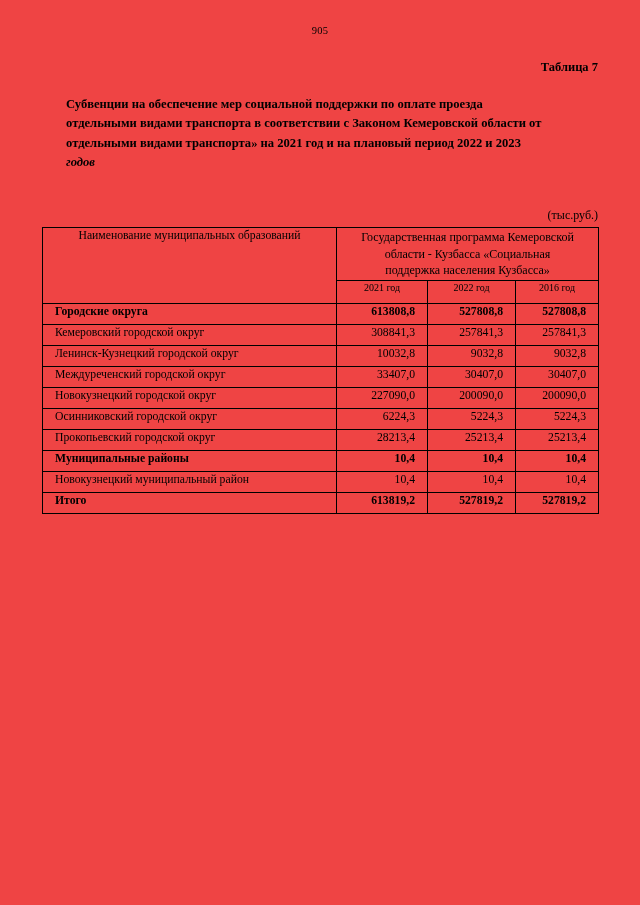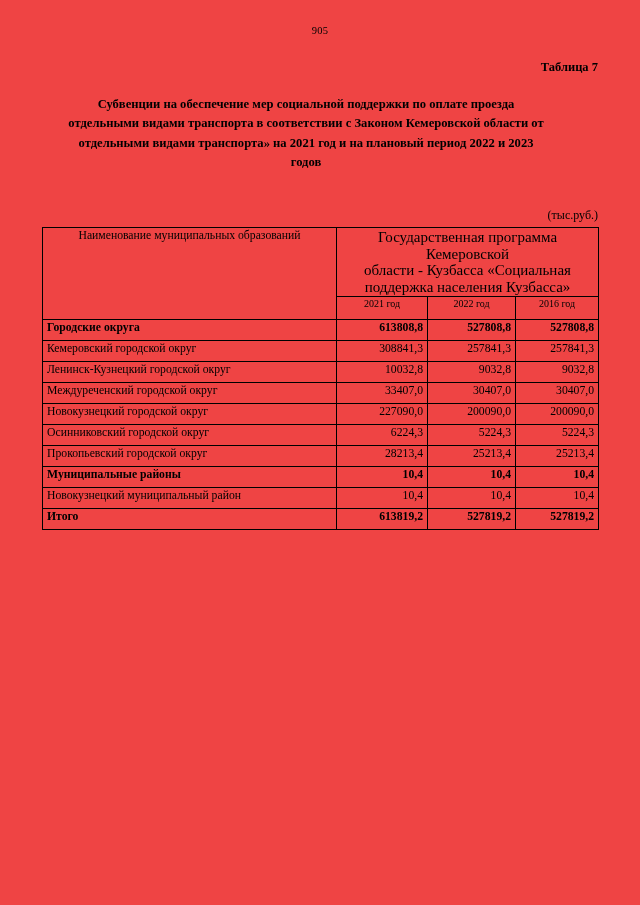--- a/index.html
+++ b/index.html
@@ -39,33 +39,34 @@
     top: 60px;
     right: 42px;
     font-size: 12.5px;
     font-weight: bold;
   }
 
   
   .doc-title {
     position: absolute;
     top: 95px;
-    left: 41px;
+    left: 66px;
     width: 530px;
-    text-align: center;
+    text-align: left;
     font-size: 12.6px;
     font-weight: bold;
     line-height: 19.4px;
   }
   .doc-title .tline {
     display: block;
     white-space: nowrap;
   }
   .doc-title .tline.last {
     white-space: normal;
+    font-style: italic;
   }
 
   
   .units-note {
     position: absolute;
     top: 208px;
     right: 42px;
     font-size: 12px;
   }
 
@@ -78,42 +79,42 @@
   }
   table.data-table {
     border-collapse: collapse;
     width: 556px;
     table-layout: fixed;
     font-size: 11.7px;
   }
   table.data-table td,
   table.data-table th {
     border: 1px solid #000000;
-    padding: 1px 4px;
+    padding: 1px 12px;
     font-weight: normal;
     vertical-align: top;
   }
   
   col.c-name  { width: 294px; }
   col.c-y1    { width: 91px; }
   col.c-y2    { width: 88px; }
   col.c-y3    { width: 83px; }
 
   th.hdr-name {
     text-align: center;
     vertical-align: top;
     padding-top: 4px;
     font-size: 11.7px;
   }
   th.hdr-program {
     text-align: center;
     vertical-align: top;
     padding-top: 4px;
     line-height: 16.5px;
-    font-size: 15px;
+    font-size: 12px;
   }
   th.hdr-year {
     text-align: center;
     vertical-align: middle;
     height: 20px;
     font-size: 10px;
   }
 
   td.cell-name {
     text-align: left;

